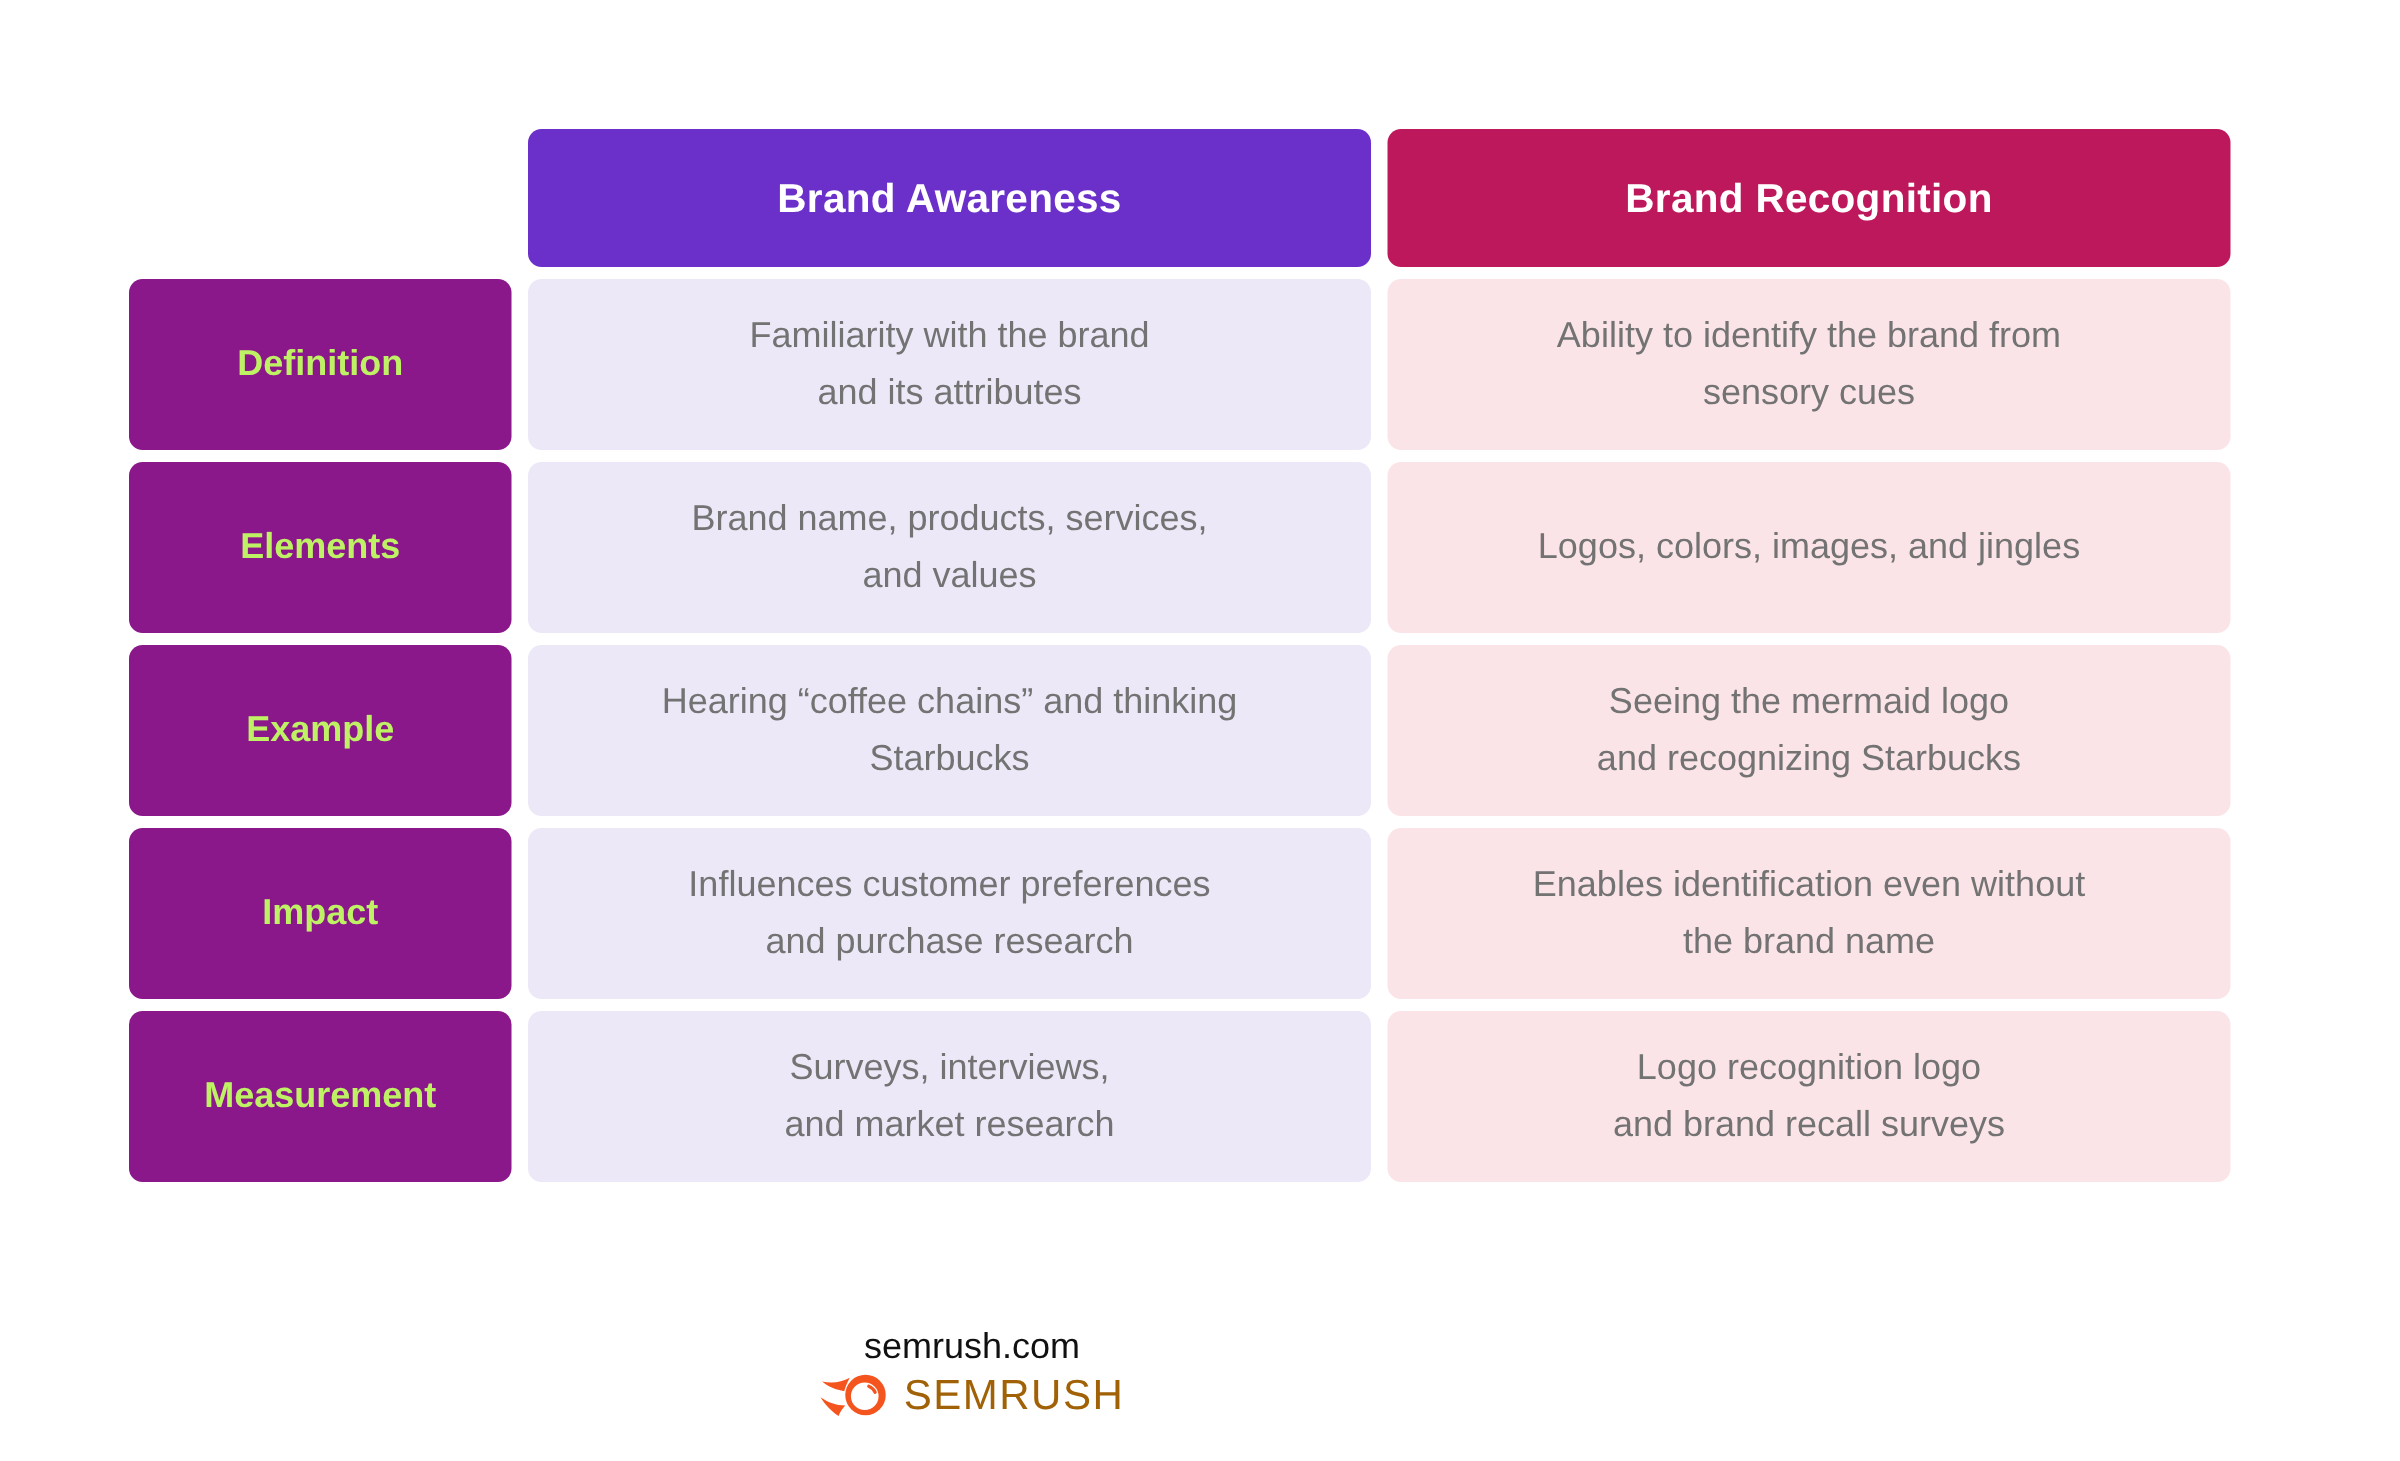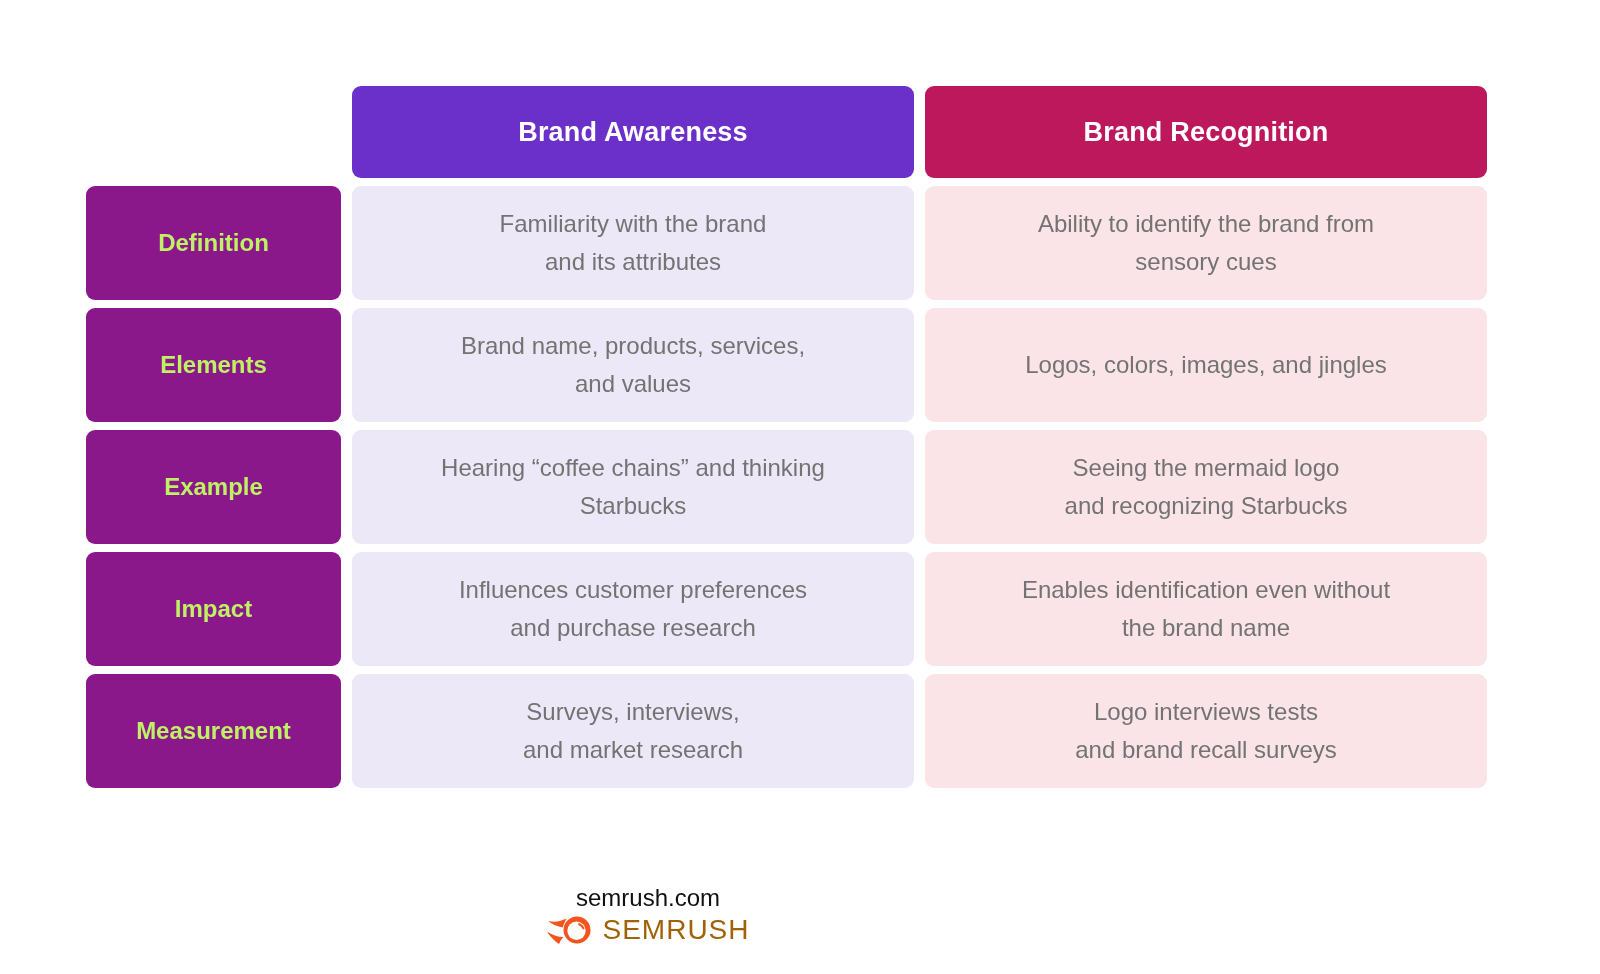--- a/index.html
+++ b/index.html
@@ -96,21 +96,21 @@
 
     <div class="row-label">Impact</div>
     <div class="cell awareness">Influences customer preferences
 and purchase research</div>
     <div class="cell recognition">Enables identification even without
 the brand name</div>
 
     <div class="row-label">Measurement</div>
     <div class="cell awareness">Surveys, interviews,
 and market research</div>
-    <div class="cell recognition">Logo interviews tests
+    <div class="cell recognition">Logo recognition logo
 and brand recall surveys</div>
   </div>
 
   <div class="footer">
     <div class="site-url">semrush.com</div>
 
     <div class="brand-lockup">
       <span>
         <svg width="46" height="32" viewBox="0 0 46 32" aria-hidden="true">
 

